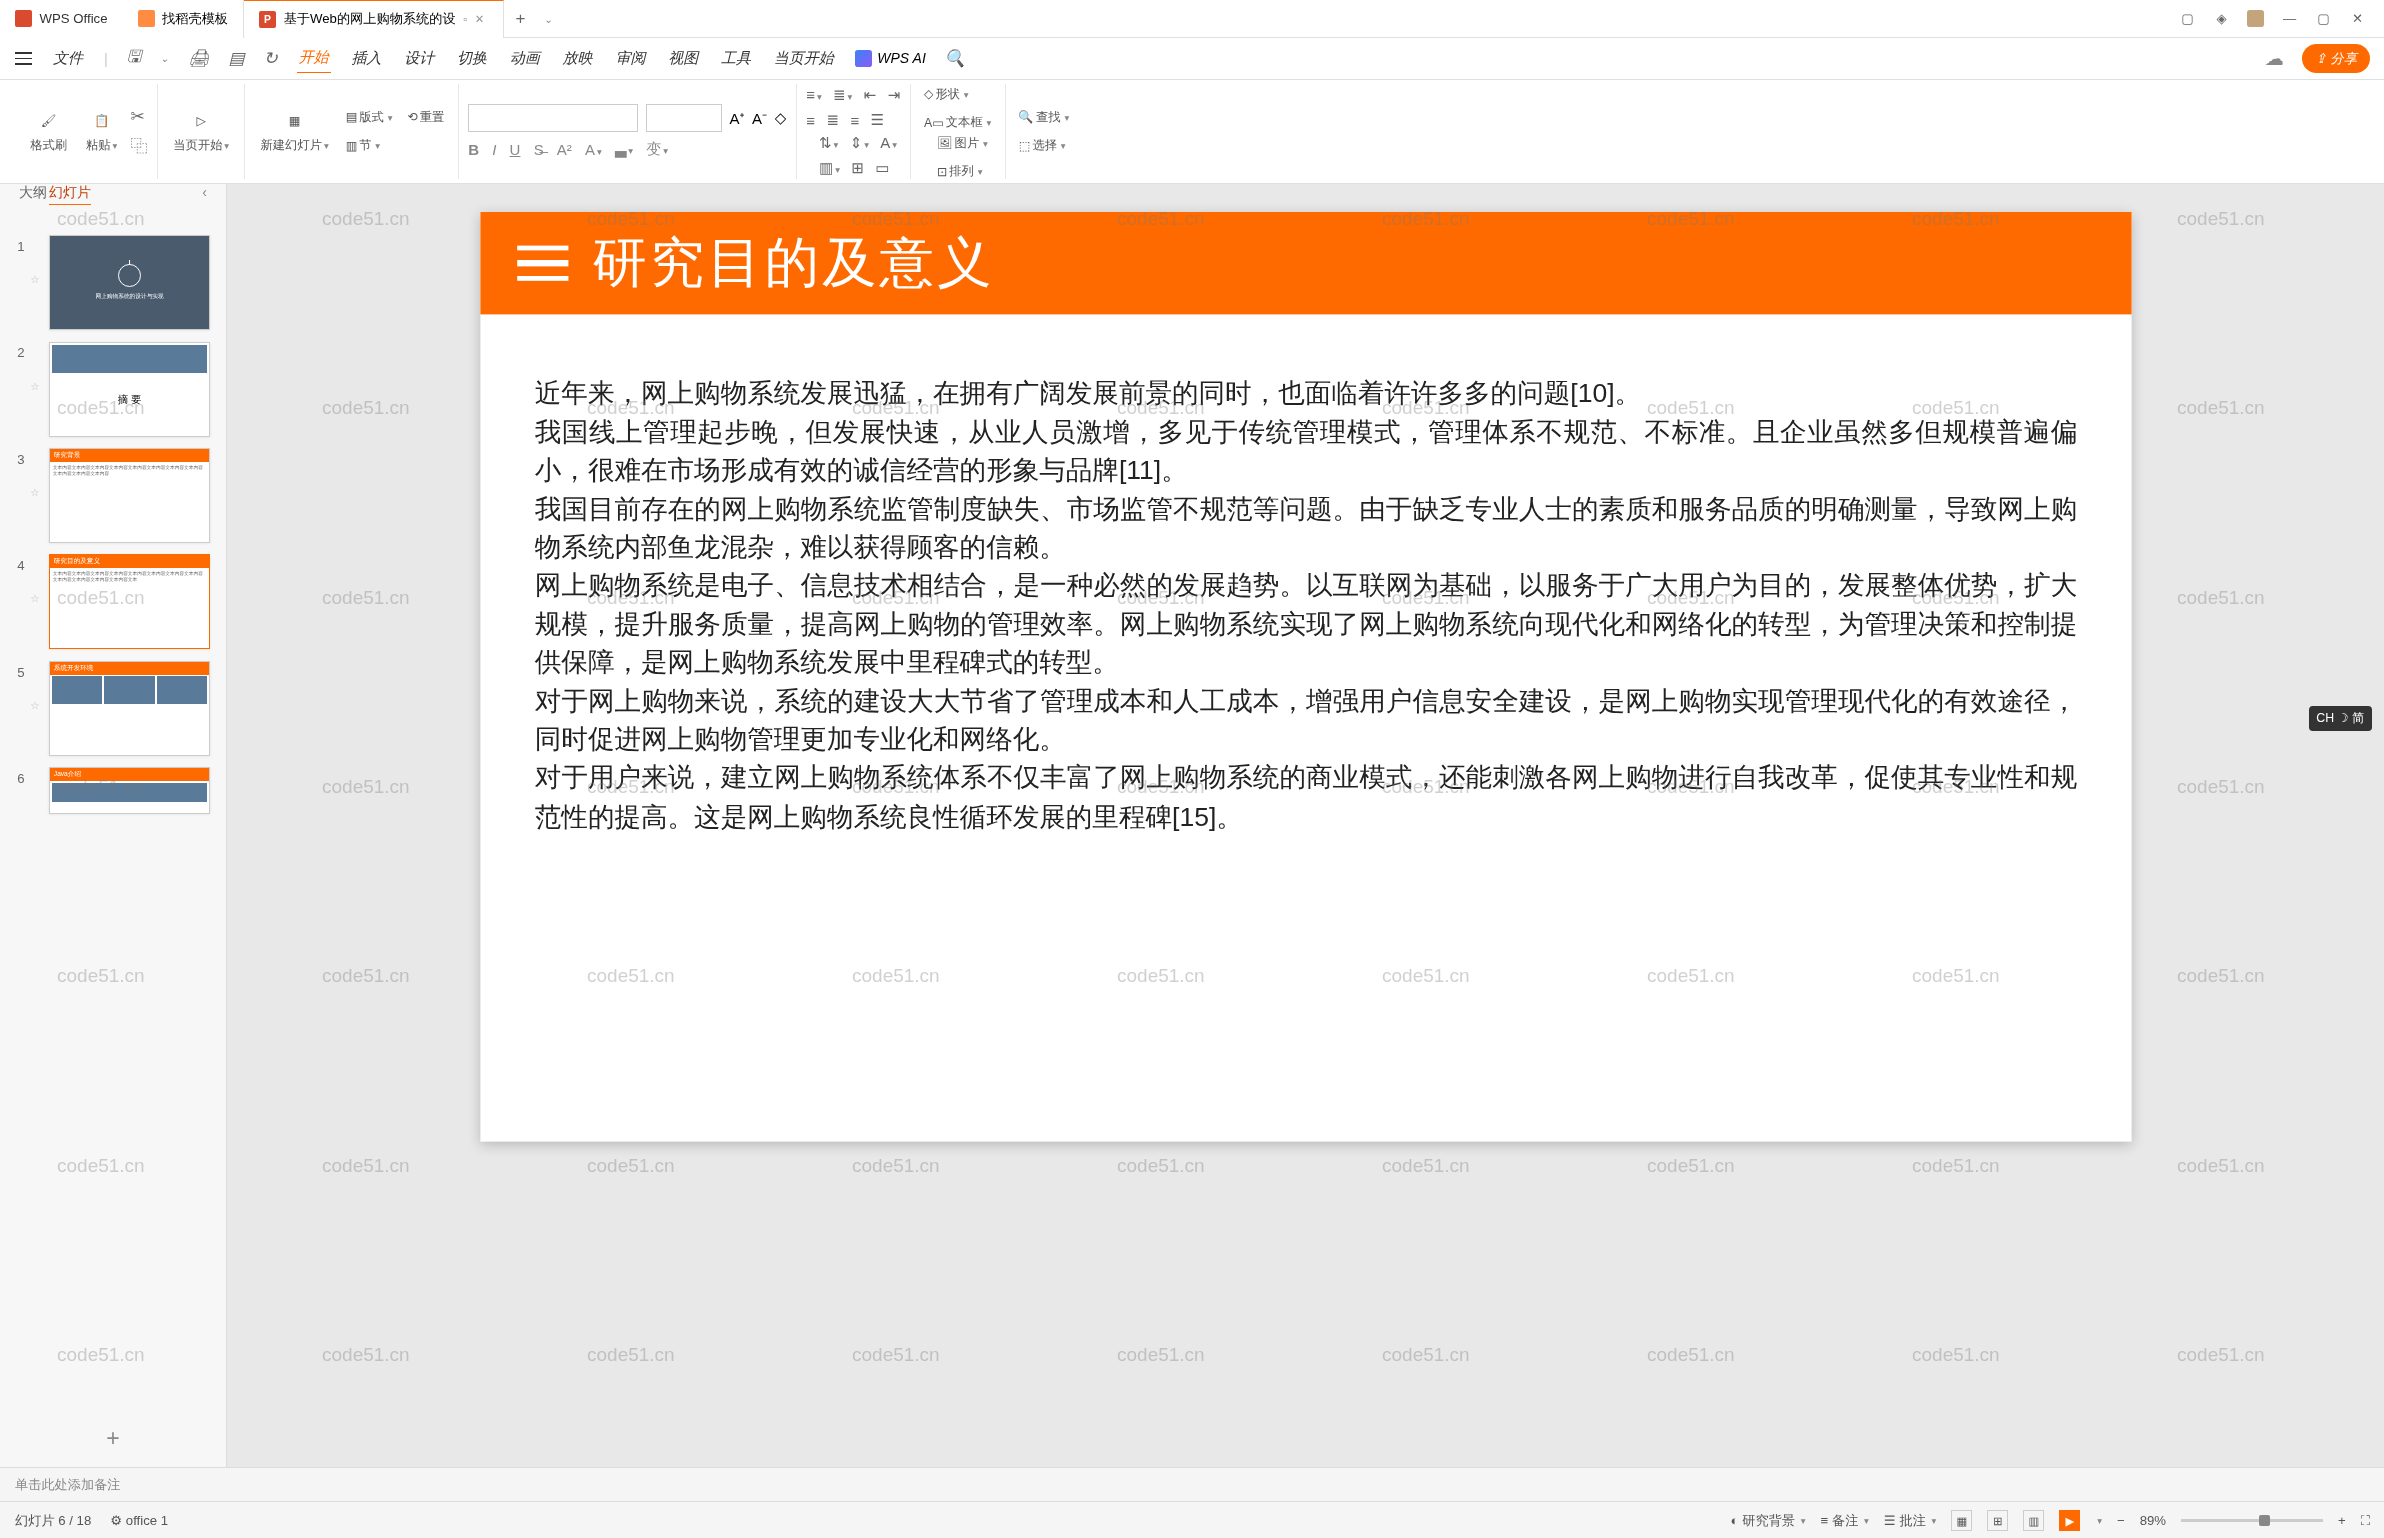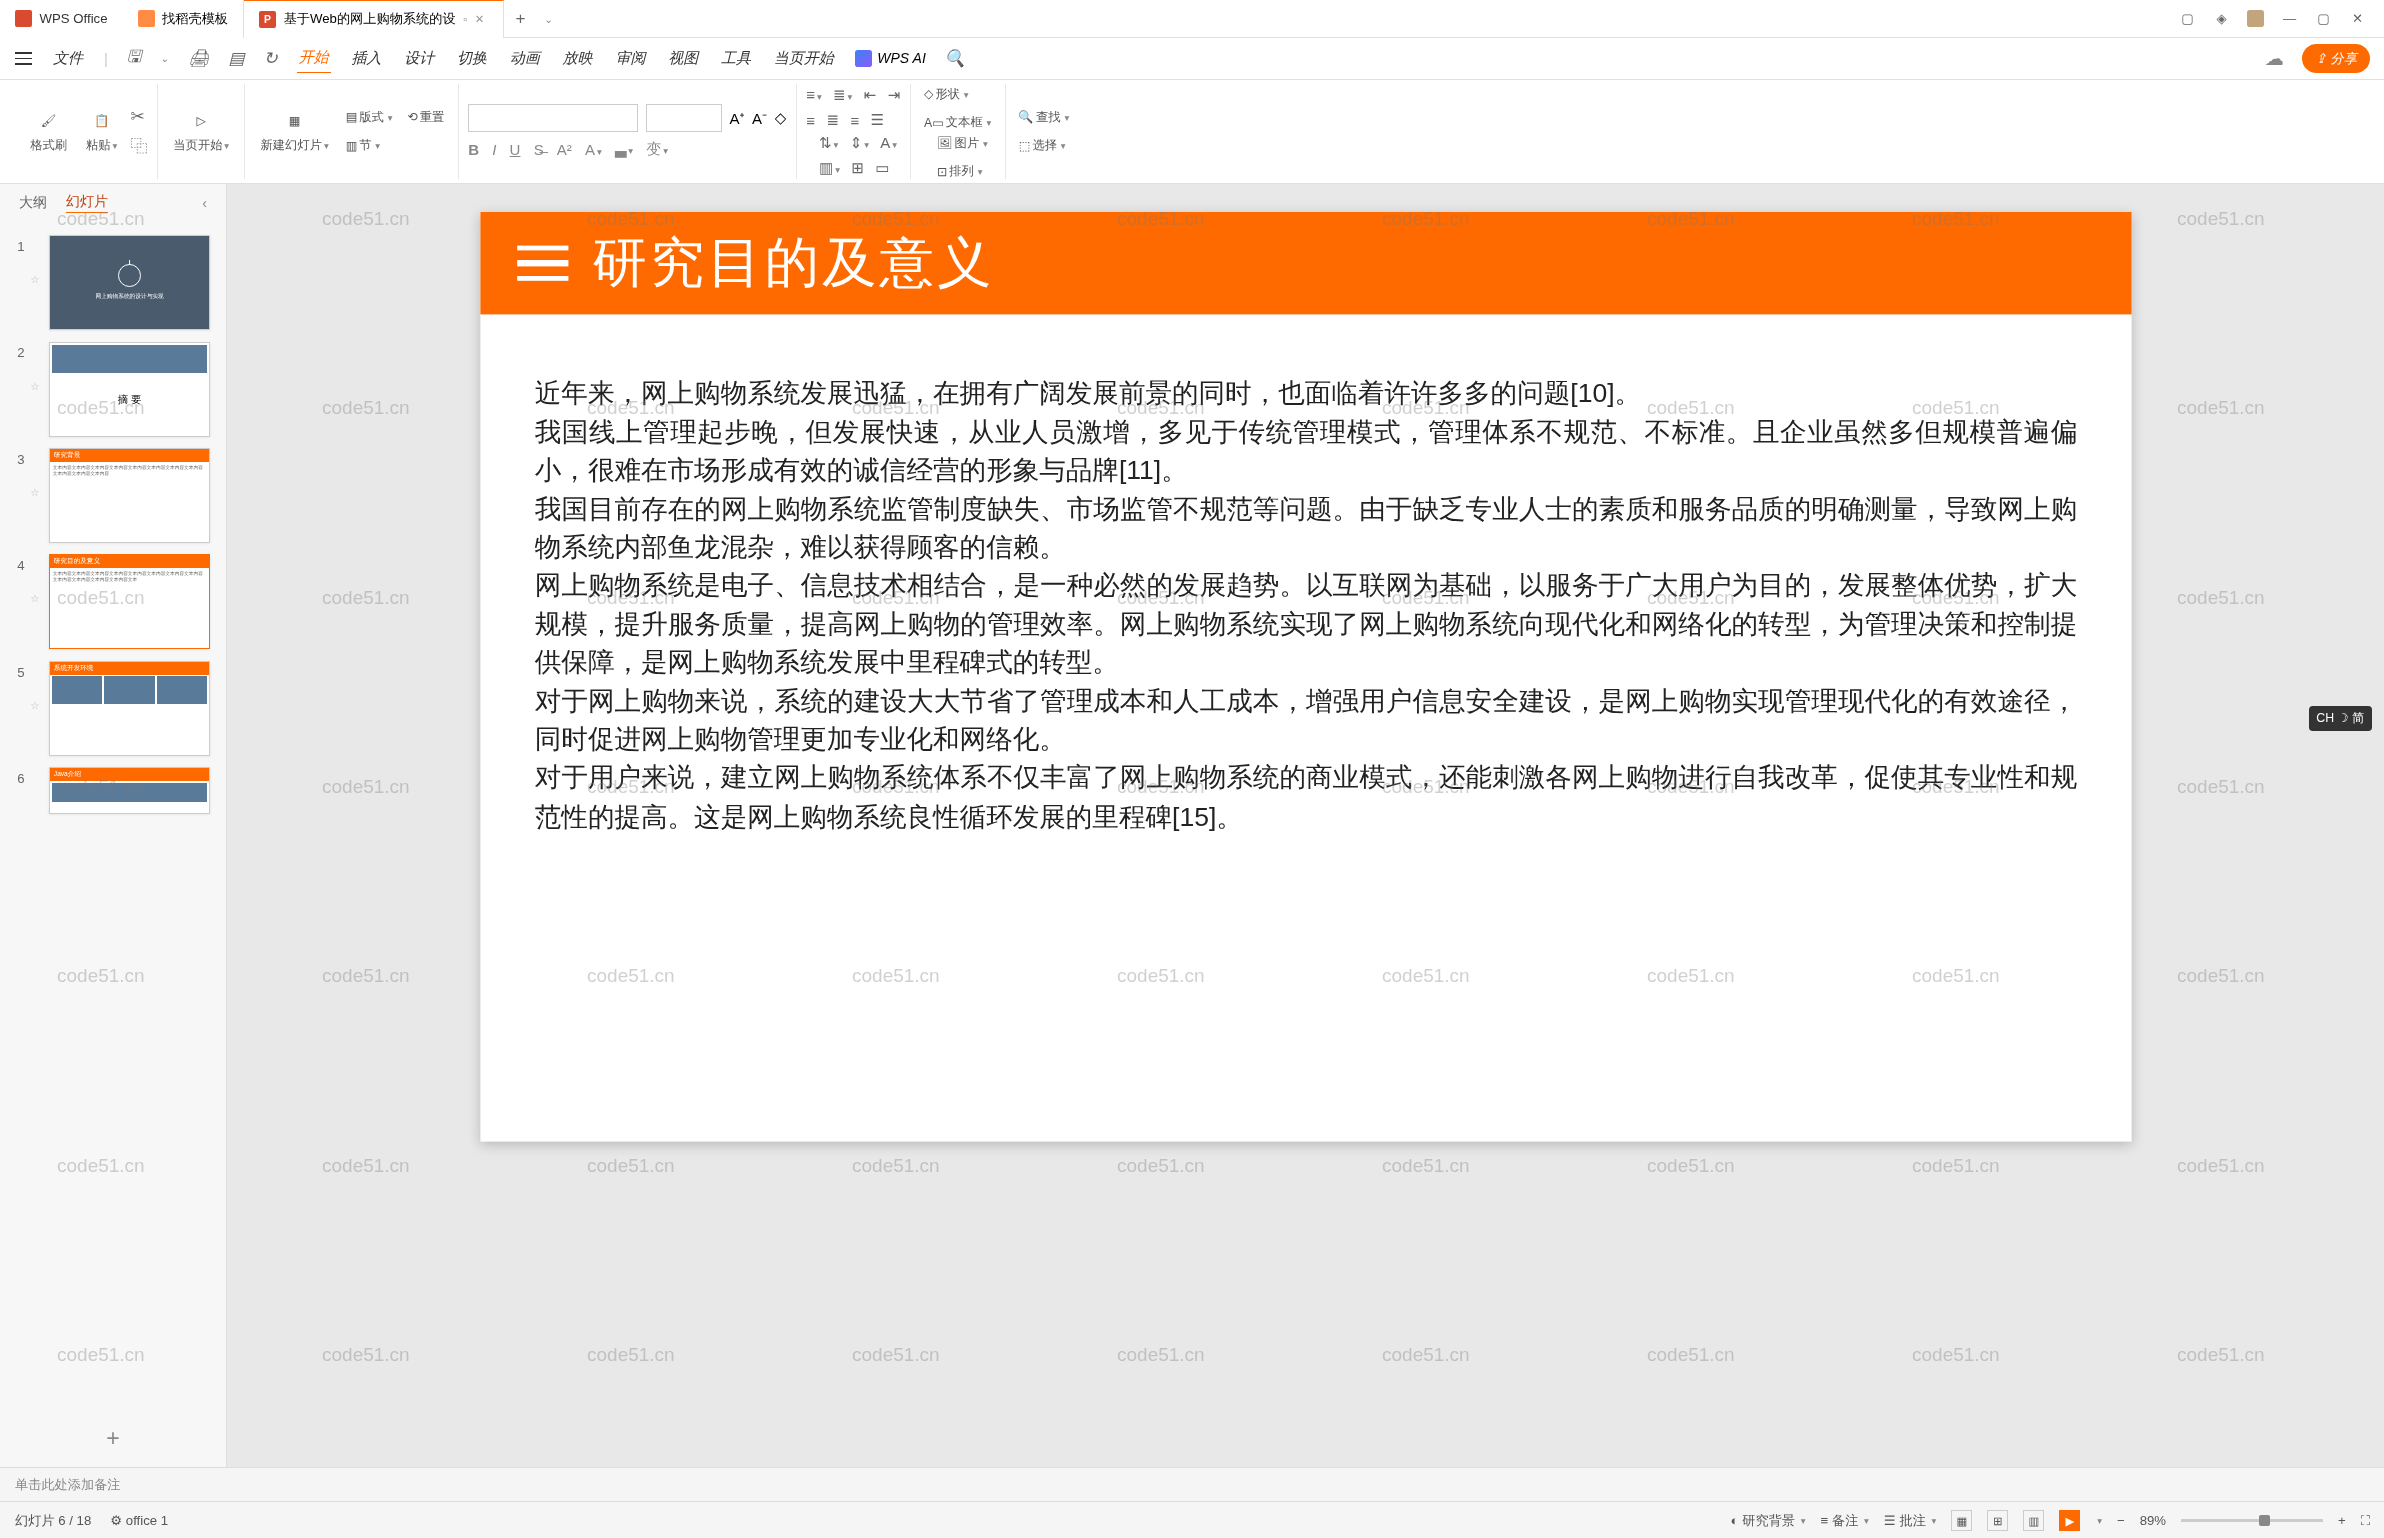--- a/index.html
+++ b/index.html
@@ -42,21 +42,21 @@
 .ribbon-small { font-size: 12.3px; color: #555; display: flex; align-items: center; gap: 1.9px; padding: 1.9px 3.8px; }
 .font-select { width: 170px; height: 28px; border: 0.9px solid #ccc; background: #fff; }
 .size-select { width: 76px; height: 28px; border: 0.9px solid #ccc; background: #fff; }
 .dd { font-size: 9.5px; color: #888; margin-left: 1.9px; }
 
 
 .main { display: flex; height: calc(100% - 38px - 42px - 104px - 34px - 38px); }
 
 
 .sidebar { width: 227px; background: #f7f7f7; border-right: 0.9px solid #ddd; display: flex; flex-direction: column; }
-.sidebar-tabs { display: flex; height: 38px; align-items: center; padding: 0 19px; gap: 19px; font-size: 14px; }
+.sidebar-tabs { display: flex; height: 38px; align-items: flex-start; padding: 0 19px; gap: 2px; font-size: 14px; }
 .sb-tab { color: #666; }
 .sb-tab.active { color: #c2410c; border-bottom: 1.9px solid #ff6a00; padding-bottom: 1.9px; }
 .sb-collapse { margin-left: auto; color: #888; }
 .thumbs { flex: 1; overflow-y: auto; padding: 7.6px 0; }
 .thumb-row { display: flex; align-items: flex-start; padding: 5.7px 9.5px; gap: 5.7px; }
 .thumb-num { width: 15px; font-size: 13.2px; color: #666; text-align: right; padding-top: 3.8px; }
 .thumb-star { width: 13.2px; font-size: 10.4px; color: #bbb; padding-top: 38px; }
 .thumb { width: 161px; height: 95px; background: #fff; border: 0.9px solid #ccc; box-shadow: 0 0.9px 2.8px rgba(0,0,0,.1); position: relative; overflow: hidden; }
 .thumb.active { border: 1.9px solid #ff6a00; }
 .thumb-title-bar { background: #ff6a00; color: #fff; font-size: 6.6px; padding: 1.9px 3.8px; }

